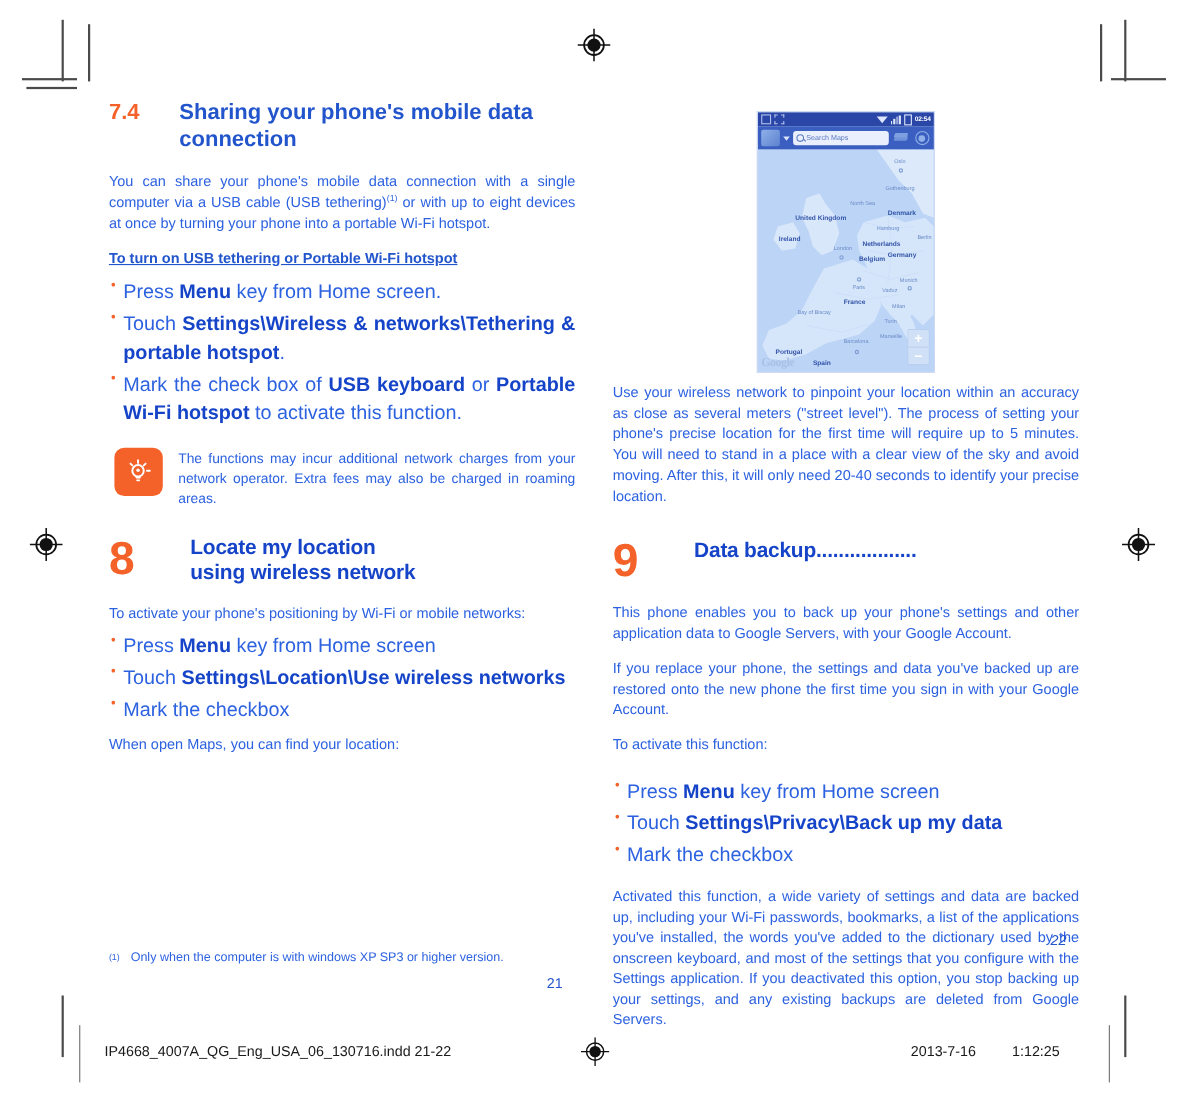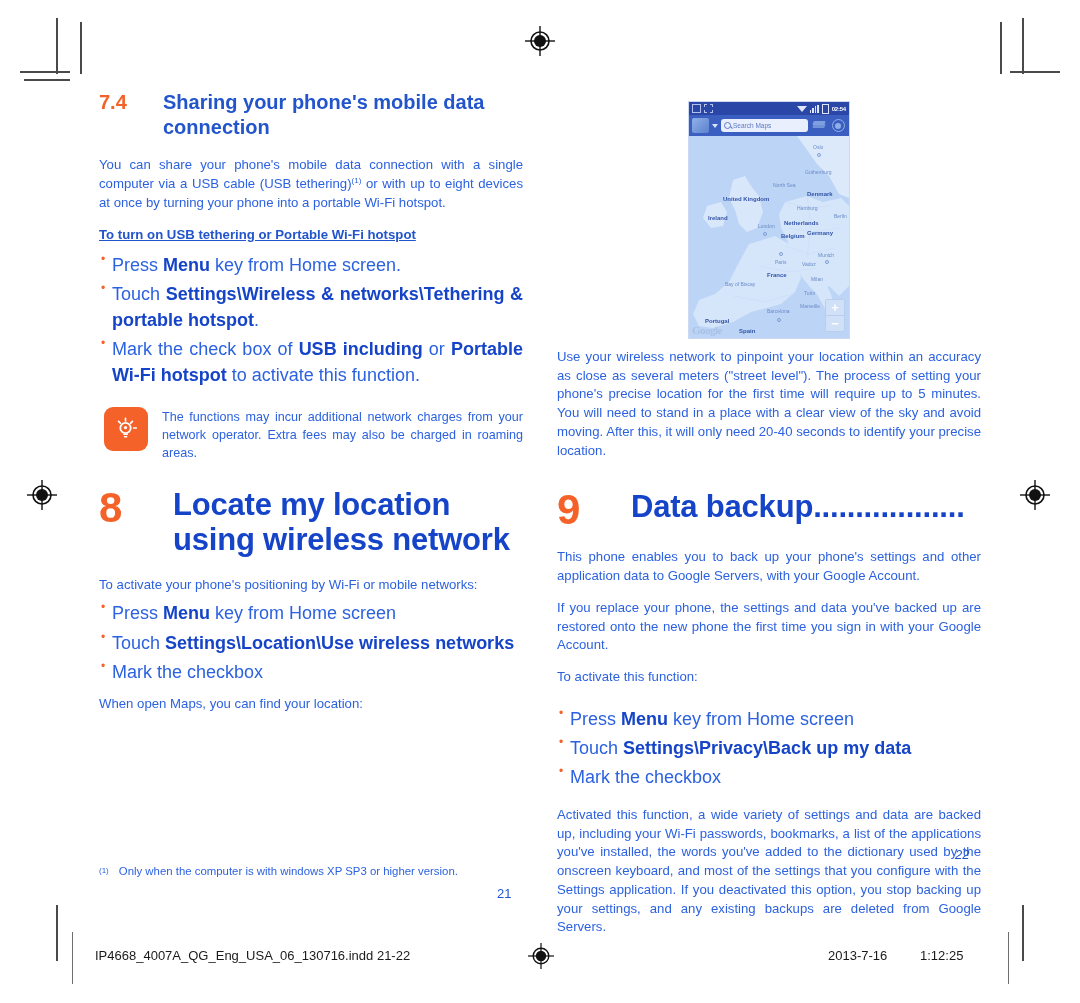--- a/index.html
+++ b/index.html
@@ -142,21 +142,21 @@
   .chap-num {
     color: #f4622a;
     font-size: 42px;
     font-weight: bold;
     line-height: 0.95;
     flex: 0 0 74px;
     width: 74px;
   }
   .chap-title {
     color: #1544c8;
-    font-size: 31px;
+    font-size: 19px;
     font-weight: bold;
     line-height: 1.12;
     flex: 1;
     letter-spacing: -0.2px;
   }
 
   
   .phone-shot {
     position: absolute;
     left: 688px;
@@ -406,21 +406,21 @@
       <div class="sec-title">Sharing your phone's mobile data connection</div>
     </div>
 
     <p class="body">You can share your phone's mobile data connection with a single computer via a USB cable (USB tethering)<sup style="font-size:8px;">(1)</sup> or with up to eight devices at once by turning your phone into a portable Wi-Fi hotspot.</p>
 
     <div class="sub-head">To turn on USB tethering or Portable Wi-Fi hotspot</div>
 
     <ul class="bullets">
       <li>Press <b>Menu</b> key from Home screen.</li>
       <li>Touch <b>Settings\Wireless &amp; networks\Tethering &amp; portable hotspot</b>.</li>
-      <li>Mark the check box of <b>USB including</b> or <b>Portable Wi-Fi hotspot</b> to activate this function.</li>
+      <li>Mark the check box of <b>USB keyboard</b> or <b>Portable Wi-Fi hotspot</b> to activate this function.</li>
     </ul>
 
     <div class="tip">
       <div class="tip-icon">
         <svg width="26" height="26" viewBox="0 0 26 26">
           <circle cx="12.5" cy="12" r="5.2" fill="none" stroke="#fff" stroke-width="1.8"></circle>
           <circle cx="12.5" cy="11.6" r="1.6" fill="#fff"></circle>
           <rect x="10.2" y="17.4" width="4.8" height="1.5" rx="0.7" fill="#fff"></rect>
           <rect x="10.8" y="20" width="3.6" height="1.4" rx="0.7" fill="#fff"></rect>
           <line x1="12.5" y1="2.4" x2="12.5" y2="5" stroke="#fff" stroke-width="1.7" stroke-linecap="round"></line>

